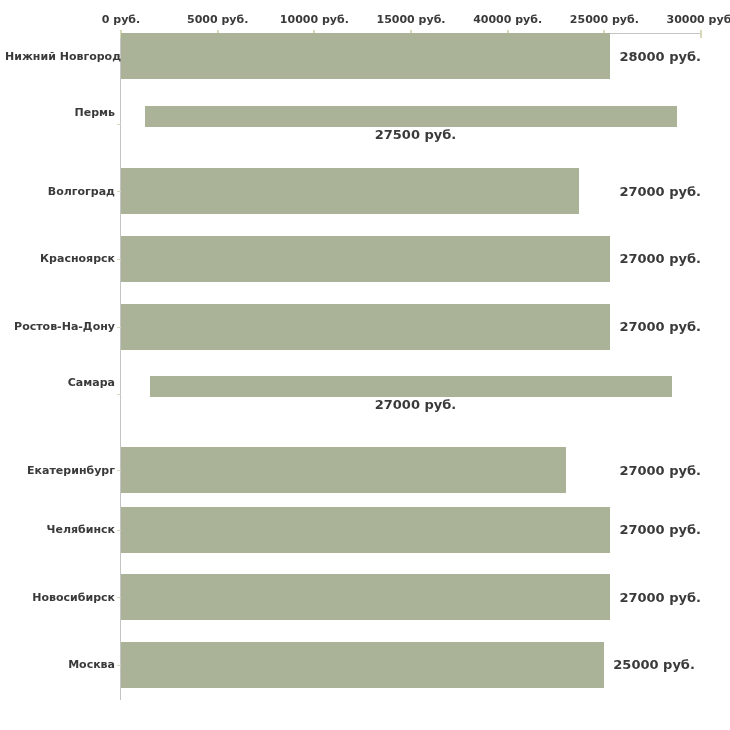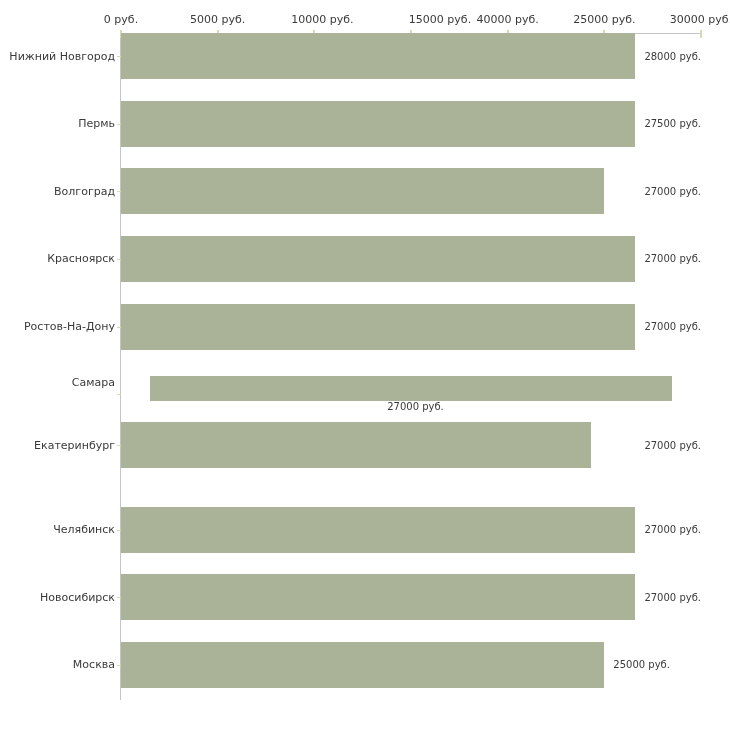--- a/index.html
+++ b/index.html
@@ -18,20 +18,21 @@
   }
   #plot-area {
     position: absolute;
     left: 120px;
     top: 33px;
     width: 581px;
     height: 667px;
     box-sizing: border-box;
     border-top: 1px solid var(--axis-color, #c4c4c4);
     border-left: 1px solid var(--axis-color, #c4c4c4);
+    font-weight: bold;
   }
   .tick-mark {
     position: absolute;
     top: -4px;
     width: 2px;
     height: 8px;
     margin-left: -1px;
     background: var(--tick-color, #d8d9b9);
   }
   .tick-label {
@@ -49,21 +50,21 @@
     height: 36px;
     display: flex;
     align-items: center;
   }
   .bar {
     height: 46px;
     background: var(--bar-color, #aab298);
   }
   .value-label {
     margin-left: 9px;
-    font-size: 10px;
+    font-size: 13px;
     white-space: nowrap;
   }
   .cat-label {
     position: absolute;
     right: calc(100% + 6px);
     width: 110px;
     text-align: right;
     font-size: 11px;
     line-height: 13px;
     white-space: nowrap;
@@ -80,36 +81,36 @@
 </head>
 <body>
 
 <div id="canvas" style="--bar-color: #aab298; --axis-color: #c4c4c4; --tick-color: #d8d9b9; --text-color: #3a3a3a; --bg-color: #ffffff;">
   <div id="plot-area">
       <div class="tick-mark" style="left: 0%;"></div>
       <span class="tick-label" style="left: 0%;">0 руб.</span>
       <div class="tick-mark" style="left: 16.6667%;"></div>
       <span class="tick-label" style="left: 16.6667%;">5000 руб.</span>
       <div class="tick-mark" style="left: 33.3333%;"></div>
-      <span class="tick-label" style="left: 33.3333%; margin-left: 8px;">10000 руб.</span>
+      <span class="tick-label" style="left: 33.3333%;">10000 руб.</span>
       <div class="tick-mark" style="left: 50%;"></div>
-      <span class="tick-label" style="left: 50%; margin-left: 29px;">15000 руб.</span>
+      <span class="tick-label" style="left: 50%;">15000 руб.</span>
       <div class="tick-mark" style="left: 66.6667%;"></div>
       <span class="tick-label" style="left: 66.6667%;">40000 руб.</span>
       <div class="tick-mark" style="left: 83.3333%;"></div>
       <span class="tick-label" style="left: 83.3333%;">25000 руб.</span>
       <div class="tick-mark" style="left: 100%;"></div>
       <span class="tick-label" style="left: 100%;">30000 руб.</span>
       <div class="bar-row" style="top: 4px;">
     <span class="cat-tick"></span>
     <span class="cat-label">Нижний Новгород</span>
     <div class="bar" style="width: 93.3333%;"></div>
     <span class="value-label">28000 руб.</span>
   </div>
-      <div class="bar-row" style="top: 71.66px;">
+      <div class="bar-row" style="top: 71.66px; flex-direction: column;">
     <span class="cat-tick"></span>
     <span class="cat-label">Пермь</span>
     <div class="bar" style="width: 91.6667%;"></div>
     <span class="value-label">27500 руб.</span>
   </div>
       <div class="bar-row" style="top: 139.32px; gap: 31px;">
     <span class="cat-tick"></span>
     <span class="cat-label">Волгоград</span>
     <div class="bar" style="width: 90%;"></div>
     <span class="value-label">27000 руб.</span>
@@ -125,21 +126,21 @@
     <span class="cat-label">Ростов-На-Дону</span>
     <div class="bar" style="width: 90%;"></div>
     <span class="value-label">27000 руб.</span>
   </div>
       <div class="bar-row" style="top: 342.3px; flex-direction: column;">
     <span class="cat-tick"></span>
     <span class="cat-label">Самара</span>
     <div class="bar" style="width: 90%;"></div>
     <span class="value-label">27000 руб.</span>
   </div>
-      <div class="bar-row" style="top: 393px; gap: 44px;">
+      <div class="bar-row" style="top: 418px; gap: 44px;">
     <span class="cat-tick"></span>
     <span class="cat-label">Екатеринбург</span>
     <div class="bar" style="width: 90%;"></div>
     <span class="value-label">27000 руб.</span>
   </div>
       <div class="bar-row" style="top: 477.62px;">
     <span class="cat-tick"></span>
     <span class="cat-label">Челябинск</span>
     <div class="bar" style="width: 90%;"></div>
     <span class="value-label">27000 руб.</span>

